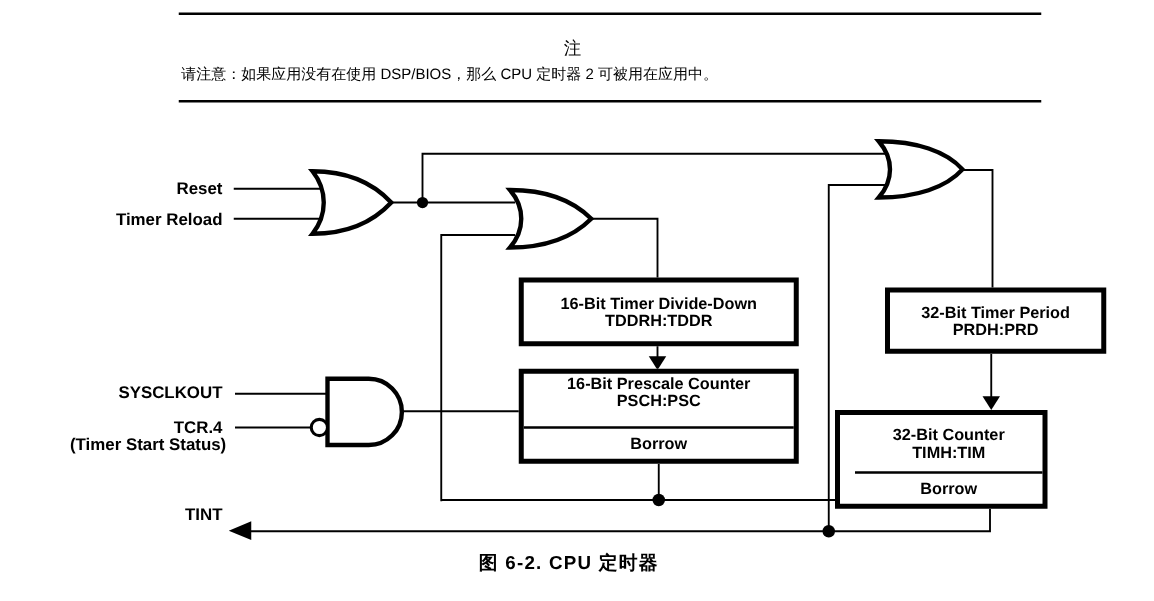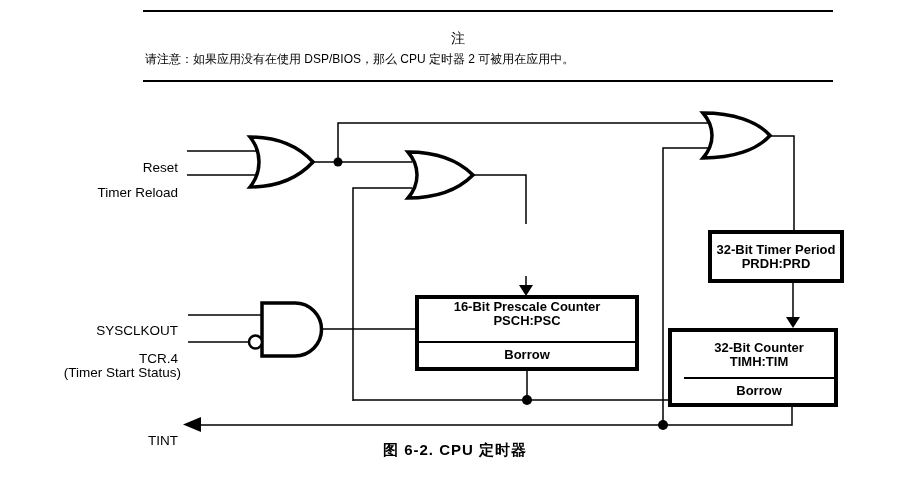--- a/index.html
+++ b/index.html
@@ -5,21 +5,21 @@
   html,body{margin:0;padding:0;background:#ffffff;}
   .stage{
     position:relative;width:923px;height:481px;background:#ffffff;
     font-family:"Liberation Sans",sans-serif;color:#000;overflow:hidden;
   }
   .rule{position:absolute;height:2px;background:#000;}
   .note-title{position:absolute;left:143px;top:30px;width:630px;text-align:center;
     font-size:14px;white-space:nowrap;}
   .note-body{position:absolute;left:145px;top:51px;font-size:12px;white-space:nowrap;}
   svg.wires{position:absolute;left:0;top:0;}
-  .lbl{position:absolute;font-weight:normal;font-size:13.5px;white-space:nowrap;line-height:16px;margin-top:17px;}
+  .lbl{position:absolute;font-weight:bold;font-size:13.5px;white-space:nowrap;line-height:16px;}
   .lbl.r{text-align:right;}
   .blk{
     position:absolute;border:4px solid #000;background:#fff;box-sizing:border-box;
     font-weight:bold;font-size:13px;text-align:center;line-height:14px;
     display:flex;flex-direction:column;
   }
   .blk-main{flex:1;display:flex;flex-direction:column;justify-content:center;}
   .blk-sub{border-top:2px solid #000;height:24px;display:flex;align-items:center;justify-content:center;}
   .caption{position:absolute;left:383px;top:441px;font-weight:bold;font-size:15px;
     letter-spacing:1px;white-space:nowrap;}
@@ -70,32 +70,38 @@
       <polygon points="786,317 800,317 793,328"></polygon>
       <polygon points="183,424.5 201,417 201,432"></polygon>
     </g>
   </svg>
 
   <div class="lbl r" style="right:745px;top:143px;">Reset</div>
   <div class="lbl r" style="right:745px;top:168px;">Timer Reload</div>
   <div class="lbl r" style="right:745px;top:306px;">SYSCLKOUT</div>
   <div class="lbl r" style="right:745px;top:334px;">TCR.4</div>
   <div class="lbl r" style="right:742px;top:348px;">(Timer Start Status)</div>
-  <div class="lbl r" style="right:745px;top:416px;">TINT</div>
+  <div class="lbl r" style="right:745px;top:404px;">TINT</div>
 
+  <div class="blk" style="left:415px;top:222px;width:224px;height:55px;">
+    <div class="blk-main">
+      <div>16-Bit Timer Divide-Down</div>
+      <div>TDDRH:TDDR</div>
+    </div>
+  </div>
 
   <div class="blk" style="left:415px;top:295px;width:224px;height:76px;gap:12px;">
     <div class="blk-main">
       <div>16-Bit Prescale Counter</div>
       <div>PSCH:PSC</div>
     </div>
     <div class="blk-sub">Borrow</div>
   </div>
 
-  <div class="blk" style="left:708px;top:230px;width:136px;height:53px;">
+  <div class="blk" style="left:708px;top:230px;width:177px;height:53px;">
     <div class="blk-main">
       <div>32-Bit Timer Period</div>
       <div>PRDH:PRD</div>
     </div>
   </div>
 
   <div class="blk" style="left:668px;top:328px;width:170px;height:79px;padding-left:12px;">
     <div class="blk-main">
       <div>32-Bit Counter</div>
       <div>TIMH:TIM</div>

